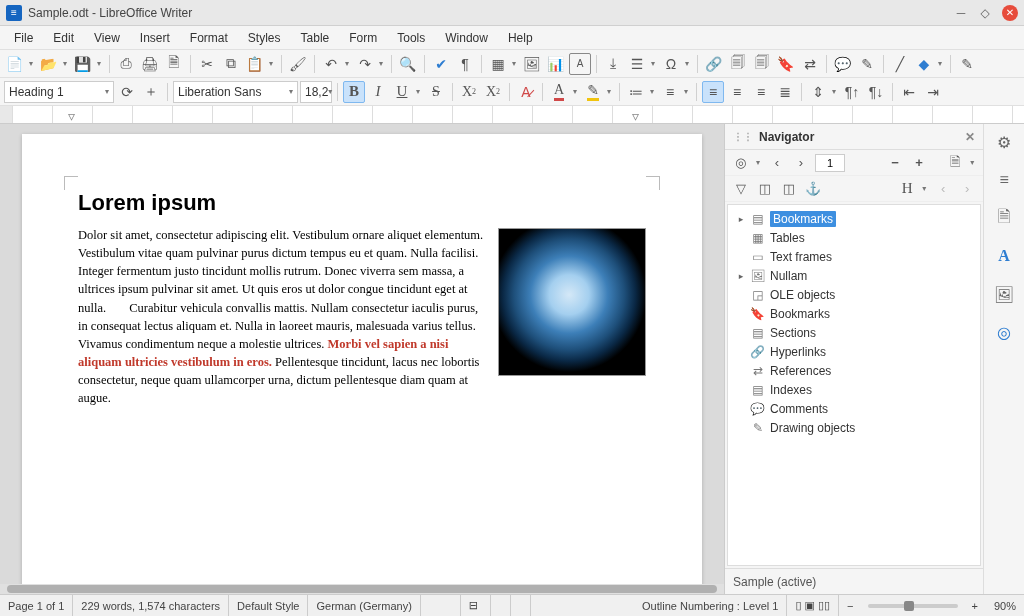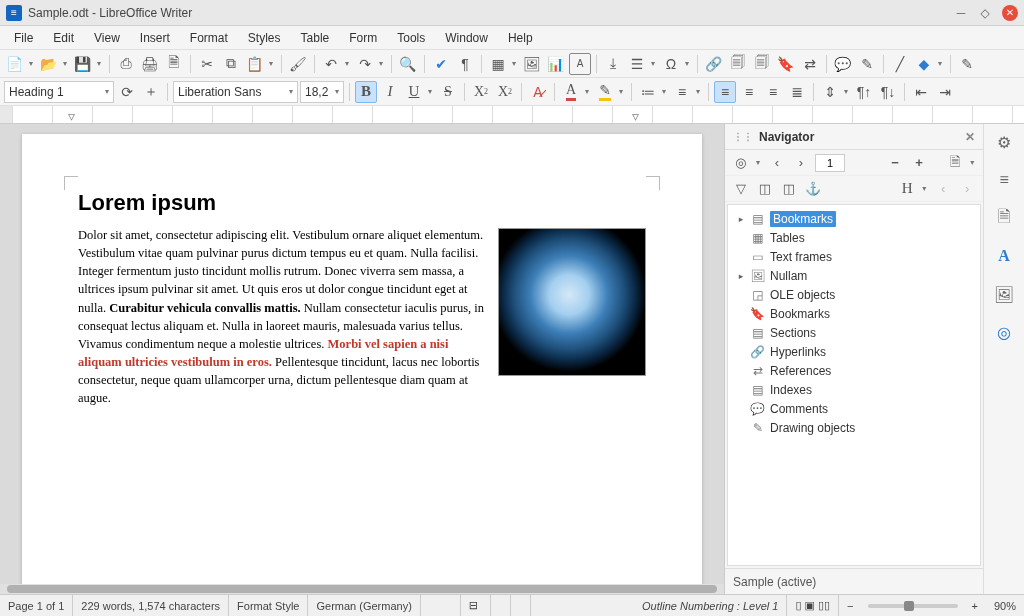--- a/index.html
+++ b/index.html
@@ -20,21 +20,21 @@
   
   .toolbar { height: 28px; background: #f5f5f5; display: flex; align-items: center; padding: 0 4px; gap: 2px; border-bottom: 1px solid #e0e0e0; }
   .tb-btn { width: 22px; height: 22px; display: flex; align-items: center; justify-content: center; cursor: pointer; border-radius: 2px; font-size: 14px; color: #555; position: relative; }
   .tb-btn.active { background: #c9e2fb; border: 1px solid #7fb8ef; }
   .tb-sep { width: 1px; height: 18px; background: #d0d0d0; margin: 0 3px; }
   .tb-dd { font-size: 8px; color: #777; margin-left: -2px; width: 10px; text-align: center; cursor: pointer;}
   .tb-combo { height: 22px; border: 1px solid #ccc; background: #fff; display: flex; align-items: center; padding: 0 4px; cursor: pointer; }
   .tb-combo .dd { font-size: 8px; color: #777; margin-left: 4px;}
   .style-combo { width: 110px; }
   .font-combo { width: 125px; }
-  .size-combo { width: 44px; }
+  .size-combo { width: 32px; }
   .bold { font-weight: bold; font-family: serif; font-size: 15px; }
   .italic { font-style: italic; font-family: serif; font-size: 15px; }
   .underline { text-decoration: underline; font-family: serif; font-size: 15px;}
   .strike { text-decoration: line-through; font-family: serif; font-size: 14px;}
   
   
   .ruler { height: 18px; background: #e8e8e8; border-bottom: 1px solid #ccc; position: relative; display: flex; }
   .ruler-left { width: 12px; }
   .ruler-main { flex: 1; background: repeating-linear-gradient(to right, #ddd 0, #ddd 1px, #fff 1px, #fff 40px); position: relative; font-size: 8px; color: #666;}
   .ruler-main .indent-marker { position: absolute; top: 2px; font-size: 14px; color: #888;}
@@ -44,21 +44,21 @@
   .doc-area { flex: 1; background: #dadada; overflow-y: auto; position: relative; padding: 10px 12px;}
   
   .page { width: 680px; min-height: 800px; background: #fff; margin: 0 auto; box-shadow: 0 1px 4px rgba(0,0,0,0.2); padding: 56px 56px 40px 56px; position: relative;}
   .page .corner { position: absolute; width: 14px; height: 14px; border-color: #bbb; }
   .page .corner.tl { top: 42px; left: 42px; border-top: 1px solid #bbb; border-left: 1px solid #bbb;}
   .page .corner.tr { top: 42px; right: 42px; border-top: 1px solid #bbb; border-right: 1px solid #bbb;}
   .page h1 { font-family: "Liberation Sans", Arial, sans-serif; font-size: 22px; font-weight: bold; margin-bottom: 10px; color: #000;}
   .page h2 { font-family: "Liberation Sans", Arial, sans-serif; font-size: 15px; font-weight: bold; margin: 18px 0 8px; color: #000;}
   .page p { font-family: "Liberation Serif", Georgia, serif; font-size: 12.5px; line-height: 1.45; color: #000; text-align: left;}
   .float-img { float: right; width: 148px; height: 148px; margin: 2px 0 8px 10px; background: #000 radial-gradient(circle at 48% 45%, #d4e8f7 0%, #a4cfef 18%, #3d7fb8 35%, #1e4f7a 50%, #0a2845 60%, #000 70%); border: 1px solid #999;}
-  .bold-text { font-weight: bold; }
+  .bold-text { font-weight: normal; margin-left: 20px; }
   .red-text { color: #c0392b; font-weight: bold;}
   
   
   .side-area { width: 300px; display: flex; border-left: 1px solid #ccc; background: #f5f5f5;}
   .navigator { width: 260px; display: flex; flex-direction: column; border-right: 1px solid #ddd;}
   .nav-header { height: 26px; display: flex; align-items: center; padding: 0 8px; border-bottom: 1px solid #ddd; font-weight: bold; font-size: 12px;}
   .nav-header .grip { color: #aaa; margin-right: 6px; font-size: 10px;}
   .nav-header .close { margin-left: auto; cursor: pointer; color: #888; font-size: 12px;}
   .nav-tb { height: 26px; display: flex; align-items: center; gap: 4px; padding: 0 6px; border-bottom: 1px solid #eee;}
   .nav-tb .nbtn { width: 20px; height: 20px; display: flex; align-items: center; justify-content: center; cursor: pointer; color: #555; font-size: 13px; border-radius: 2px;}
@@ -70,21 +70,21 @@
   .nav-tree .ico { width: 16px; text-align: center; color: #777; font-size: 12px;}
   .nav-tree .sel { background: #3d8fe0; color: #fff; padding: 1px 3px; border-radius: 1px;}
   .nav-footer { height: 26px; border-top: 1px solid #ddd; display: flex; align-items: center; padding: 11px 8px; font-size: 12px; color: #555;}
   
   .side-icons { width: 40px; display: flex; flex-direction: column; align-items: center; padding-top: 6px; gap: 14px;}
   .side-icons .sicon { width: 24px; height: 24px; display: flex; align-items: center; justify-content: center; cursor: pointer; color: #666; font-size: 16px;}
   
   
   .statusbar { height: 22px; background: #f0f0f0; border-top: 1px solid #ccc; display: flex; align-items: center; font-size: 11px; color: #444;}
   .statusbar .cell { padding: 0 8px; border-right: 1px solid #ccc; height: 100%; display: flex; align-items: center;}
-  .statusbar .spacer { flex: 1; font-style: italic; }
+  .statusbar .spacer { flex: 1; }
   .statusbar .zoom-slider { width: 90px; height: 4px; background: #ccc; margin: 0 6px; position: relative; border-radius: 2px;}
   .statusbar .zoom-slider::after { content: ''; position: absolute; left: 40%; top: -3px; width: 10px; height: 10px; background: #888; border-radius: 2px;}
   
   
   .hscroll { height: 10px; background: #e0e0e0; position: absolute; bottom: 0; left: 0; right: 0;}
   .hscroll .thumb { position: absolute; left: 1%; width: 98%; height: 8px; top:1px; background: #b0b0b0; border-radius: 4px;}
 
   
   .i-yellow { color: #e6b800; }
   .i-blue { color: #2e7dd1; }
@@ -357,21 +357,21 @@
       <div class="sicon" style="color:#2e7dd1; font-weight:bold; font-family:serif">A</div>
       <div class="sicon">🖼</div>
       <div class="sicon" style="color:#2e7dd1">◎</div>
     </div>
   </div>
 </div>
 
 <div class="statusbar">
   <div class="cell">Page 1 of 1</div>
   <div class="cell">229 words, 1,574 characters</div>
-  <div class="cell">Format Style</div>
+  <div class="cell">Default Style</div>
   <div class="cell">German (Germany)</div>
   <div class="cell" style="width:40px"></div>
   <div class="cell" style="width:30px">⊟</div>
   <div class="cell" style="width:20px"></div>
   <div class="cell" style="width:20px"></div>
   <div class="cell spacer" style="justify-content:flex-end">Outline Numbering : Level 1</div>
   <div class="cell">▯ ▣ ▯▯</div>
   <div class="cell" style="border:none">−</div>
   <div class="zoom-slider"></div>
   <div class="cell" style="border:none">+</div>

